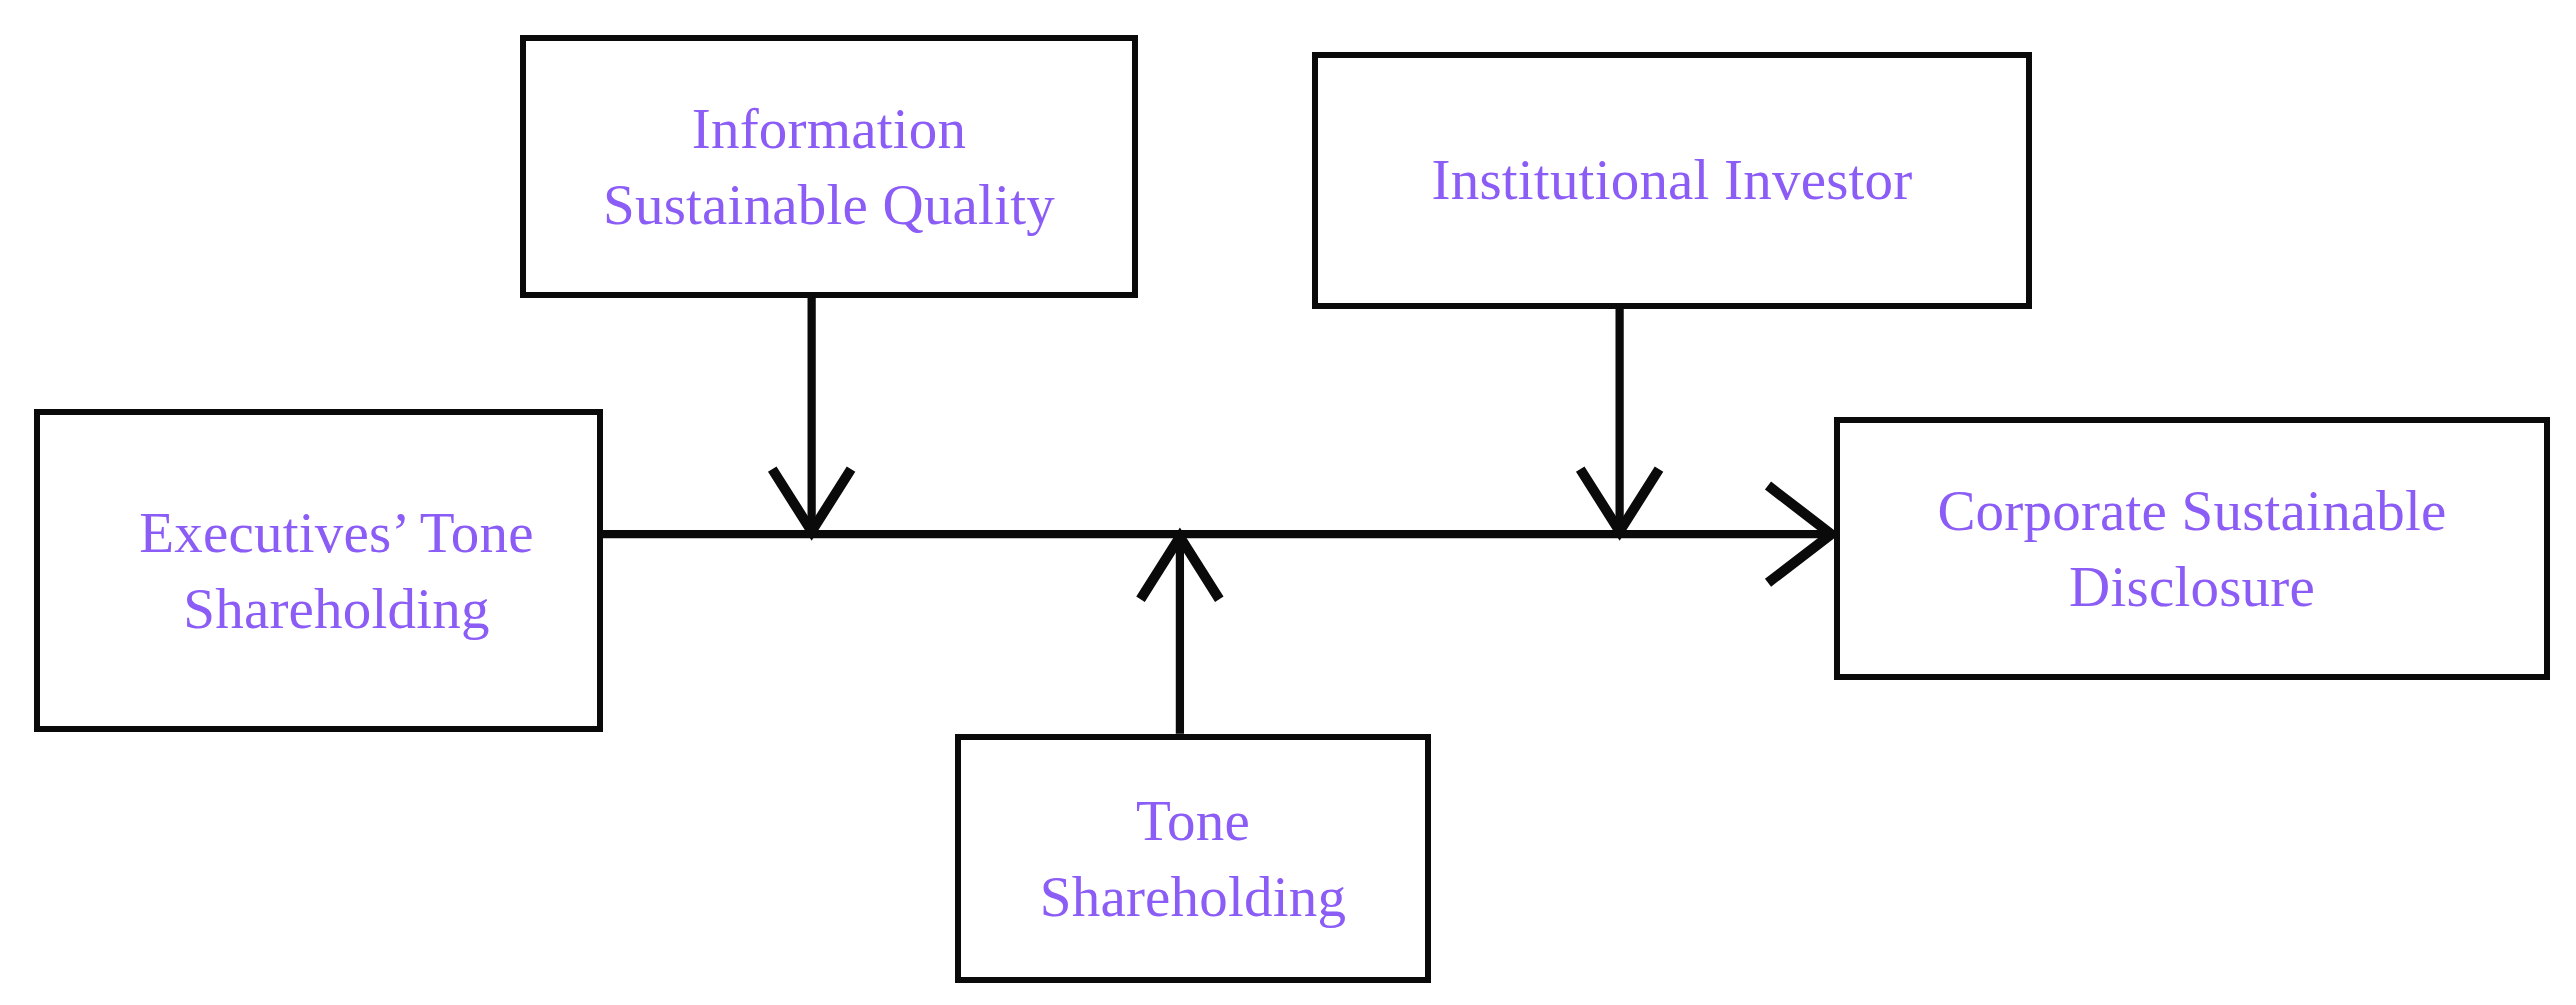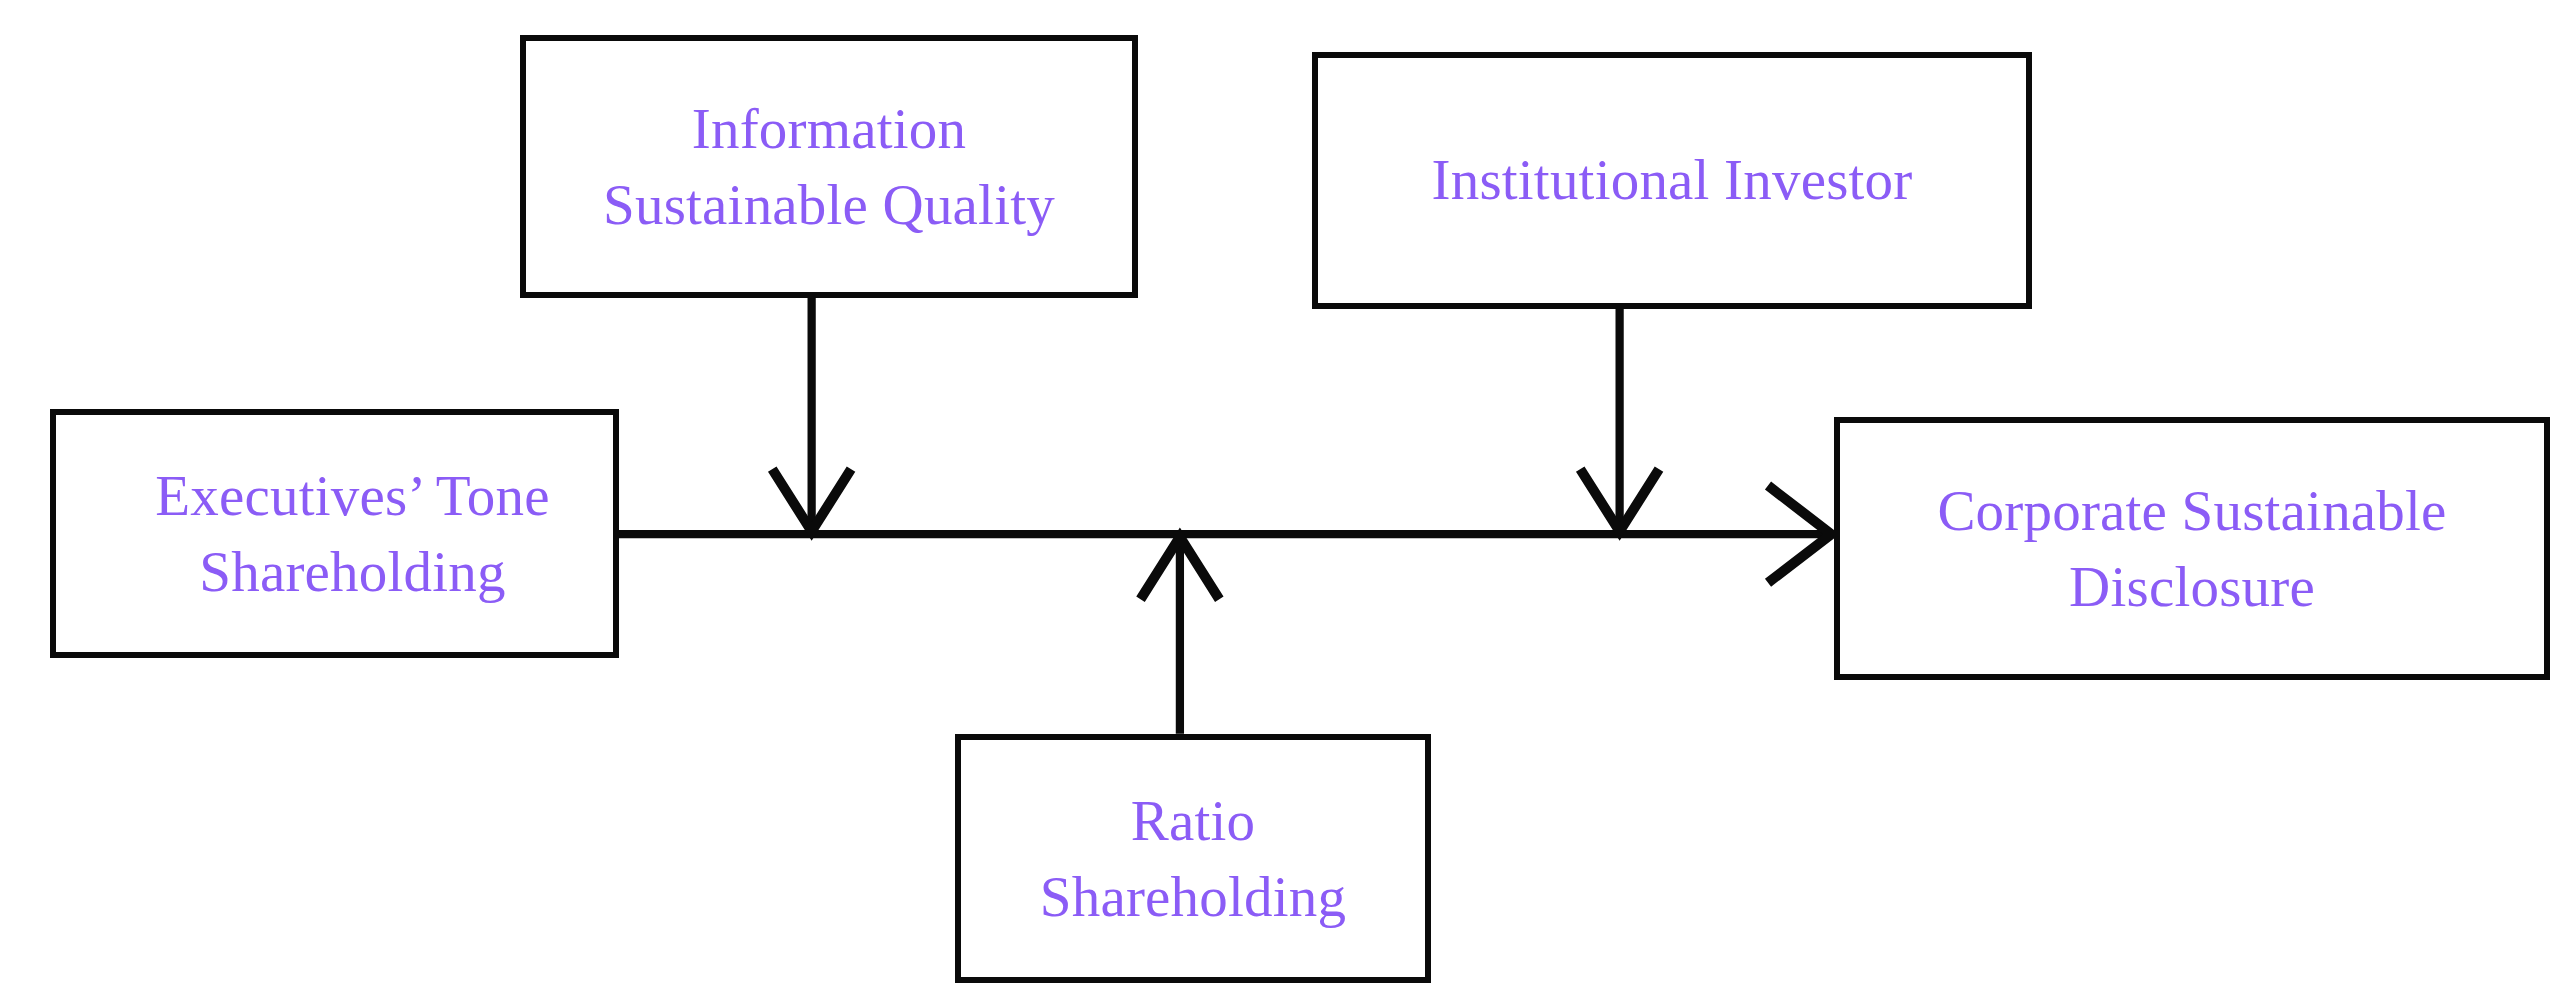--- a/index.html
+++ b/index.html
@@ -31,21 +31,21 @@
     font-size: 57px;
     line-height: 1.32;
     letter-spacing: 0.2px;
   }
   .node-line {
     display: block;
     white-space: nowrap;
   }
   
   #box-executives-tone-manipulation {
-    left: 50px;  top: 409px;  width: 569px;  height: 249px; padding-left: 36px;
+    left: 34px;  top: 409px;  width: 569px;  height: 323px; padding-left: 36px;
   }
   #box-information-disclosure-quality {
     left: 520px; top: 35px;   width: 618px;  height: 263px;
   }
   #box-institutional-investor-shareholding-ratio {
     left: 1312px; top: 27.5px;  width: 720px;  height: 257px; margin-top: 24px;
   }
   #box-corporate-sustainable-development {
     left: 1834px; top: 417px; width: 716px;  height: 263px;
   }
@@ -103,21 +103,21 @@
   <div class="node-box" id="box-information-disclosure-quality">
     <span class="node-line">Information</span>
     <span class="node-line">Sustainable Quality</span>
   </div>
 
   <div class="node-box" id="box-institutional-investor-shareholding-ratio">
     <span class="node-line">Institutional Investor</span>
   </div>
 
   <div class="node-box" id="box-board-independence">
-    <span class="node-line">Ratio</span>
+    <span class="node-line">Tone</span>
     <span class="node-line">Shareholding</span>
   </div>
 
   <div class="node-box" id="box-corporate-sustainable-development">
     <span class="node-line">Corporate Sustainable</span>
     <span class="node-line">Disclosure</span>
   </div>
 
 </div>
 

